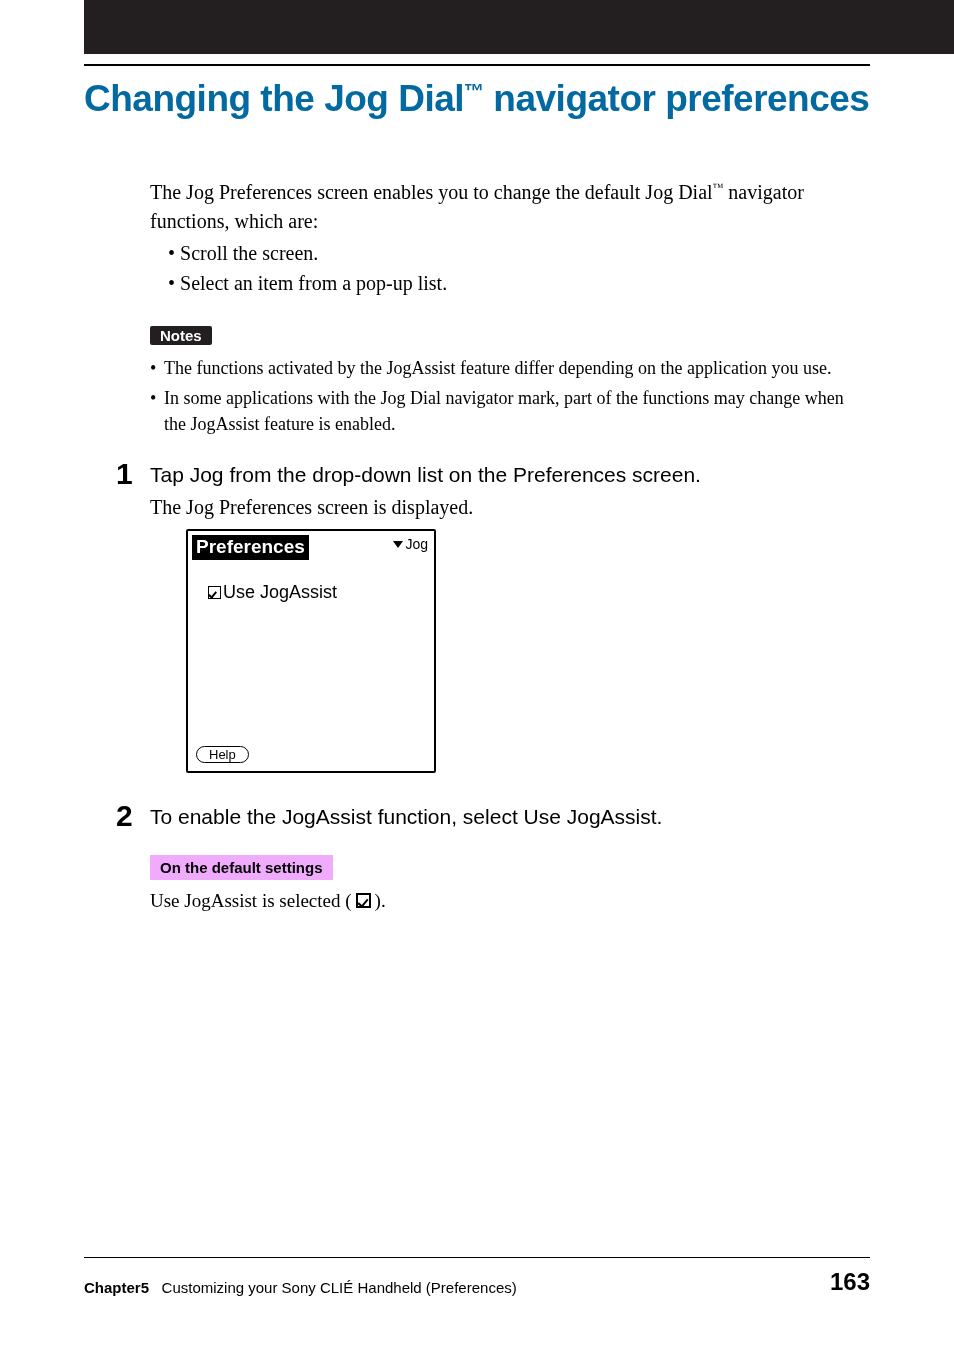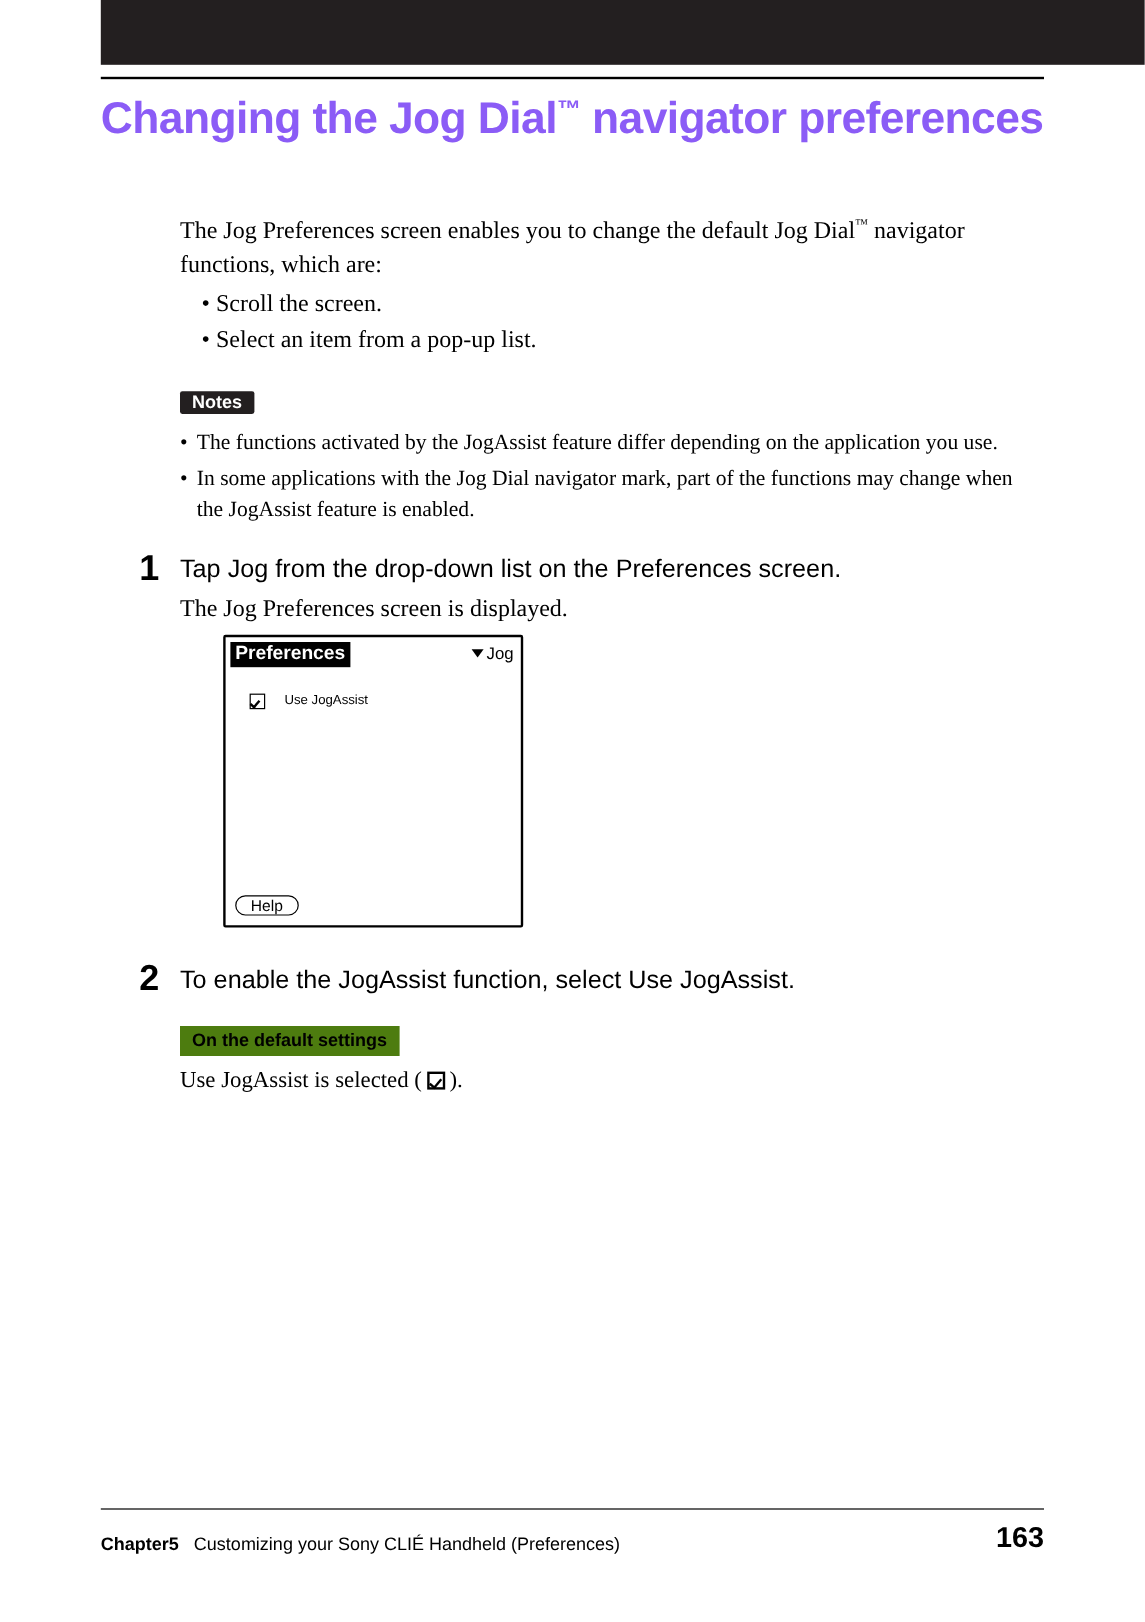--- a/index.html
+++ b/index.html
@@ -18,21 +18,21 @@
     margin-right: 0;
   }
   .header-rule {
     border-top: 2px solid #000;
     margin: 10px 84px 0 84px;
   }
   .page-title {
     font-family: Arial, Helvetica, sans-serif;
     font-weight: 900;
     font-size: 37px;
-    color: #8b5cf6;
+    color: #0369a1;
     margin: 12px 84px 0 84px;
     letter-spacing: -0.5px;
   }
   .page-title .tm {
     font-size: 20px;
     vertical-align: super;
     font-weight: 700;
   }
   .content {
     margin: 58px 88px 0 150px;
@@ -112,21 +112,21 @@
     margin-top: 10px;
     margin-left: 36px;
     position: relative;
     font-family: Arial, Helvetica, sans-serif;
     border-radius: 2px;
   }
   .ss-header {
     background: #000;
     color: #fff;
     font-weight: 700;
-    font-size: 16px;
+    font-size: 19px;
     padding: 1px 4px 2px 4px;
     display: inline-block;
     margin: 4px 0 0 4px;
   }
   .ss-dropdown {
     position: absolute;
     right: 6px;
     top: 5px;
     font-size: 14px;
     font-family: Arial, Helvetica, sans-serif;
@@ -135,24 +135,24 @@
     display: inline-block;
     width: 0; height: 0;
     border-left: 5px solid transparent;
     border-right: 5px solid transparent;
     border-top: 7px solid #000;
     margin-right: 2px;
     vertical-align: middle;
   }
   .ss-check-row {
     margin: 22px 0 0 20px;
-    font-size: 11px;
+    font-size: 18px;
     display: flex;
-    align-items: flex-start;
-    gap: 16px;
+    align-items: center;
+    gap: 2px;
   }
   .ss-checkbox {
     width: 13px;
     height: 13px;
     border: 1.5px solid #000;
     position: relative;
     display: inline-block;
   }
   .ss-checkbox::after {
     content: "";
@@ -169,21 +169,21 @@
     position: absolute;
     bottom: 8px;
     left: 8px;
     border: 1.5px solid #000;
     border-radius: 12px;
     font-size: 13px;
     padding: 0px 12px;
   }
   .subheading-badge {
     display: inline-block;
-    background: #4d7c0f;
+    background: #f0abfc;
     font-family: Arial, Helvetica, sans-serif;
     font-weight: 700;
     font-size: 15px;
     padding: 4px 10px;
     margin-top: 24px;
   }
   .default-text {
     font-size: 19px;
     margin-top: 10px;
     display: flex;

